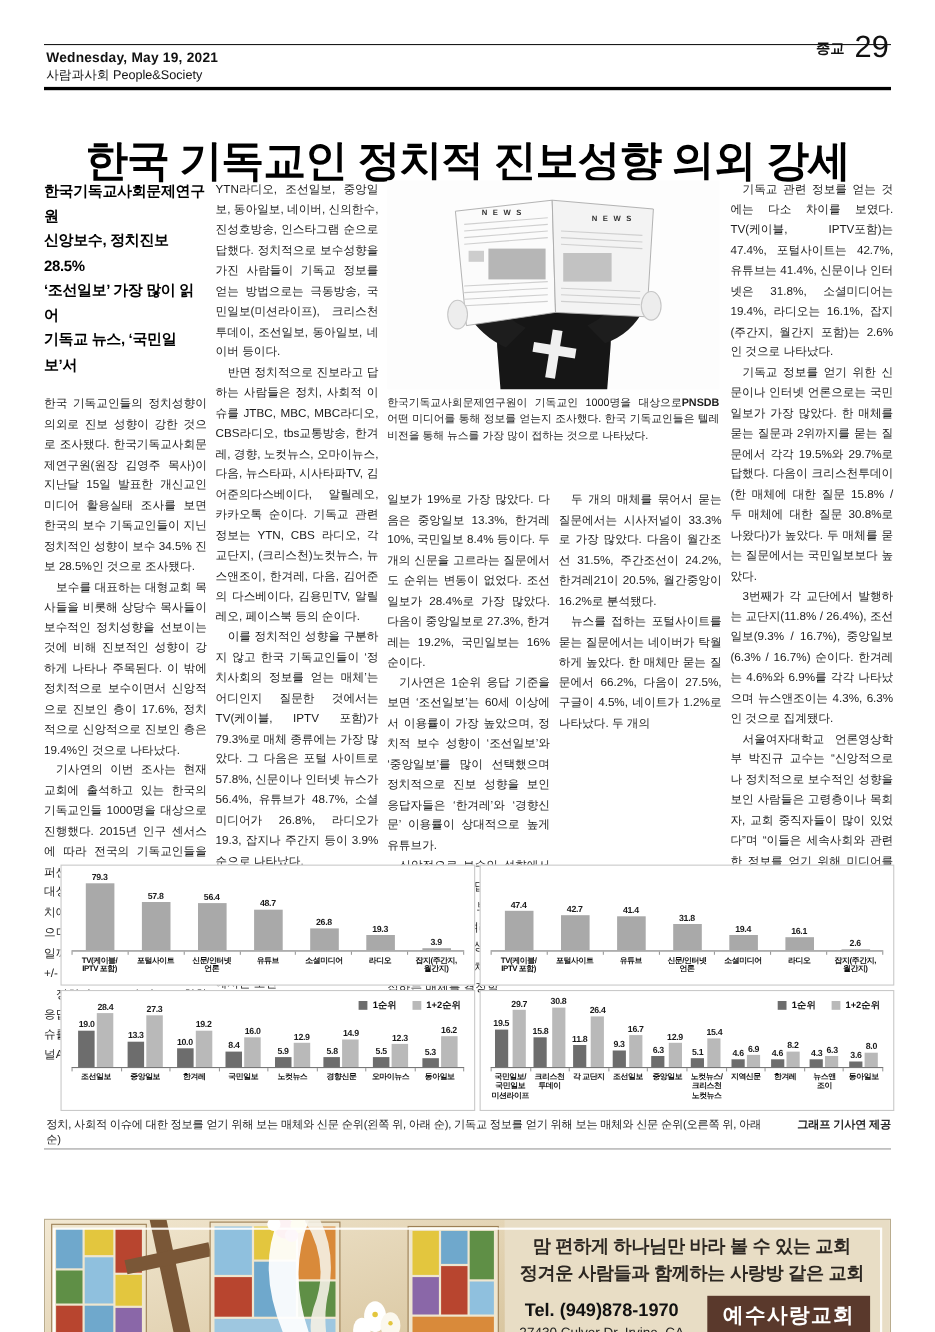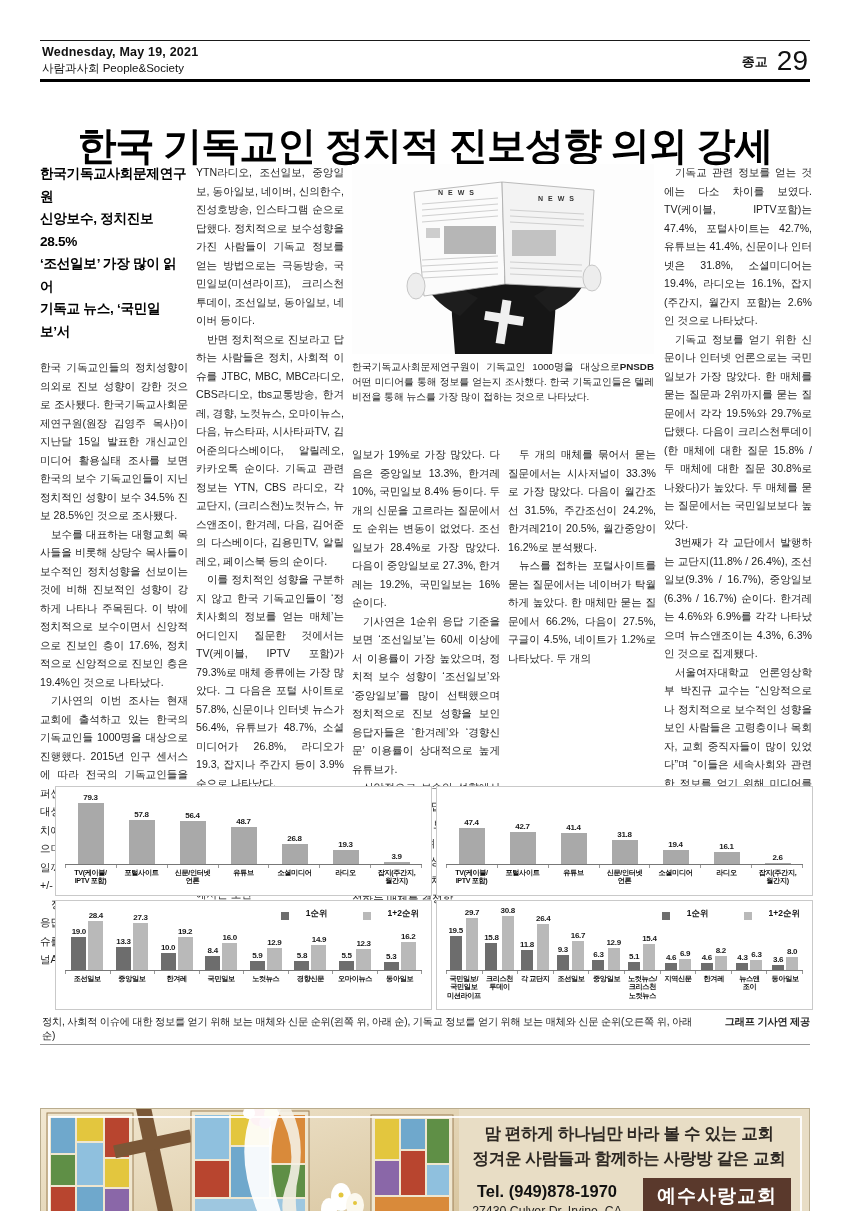--- a/index.html
+++ b/index.html
@@ -4,21 +4,21 @@
 <style>
   html,body{margin:0;padding:0;}
   body{width:850px;height:1211px;background:#fff;color:#111;
        font-family:"Liberation Sans","DejaVu Sans",sans-serif;position:relative;overflow:hidden;}
 
   
   .top-rule{position:absolute;left:40px;right:40px;top:40px;border-top:1.5px solid #1a1a1a;}
   .header-left{position:absolute;left:42px;top:45px;}
   .masthead-date{font-weight:bold;font-size:12.5px;letter-spacing:.2px;}
   .masthead-section{font-size:11.5px;margin-top:2px;}
-  .header-right{position:absolute;right:42px;top:46px;display:flex;align-items:flex-end;gap:9px;}
+  .header-right{position:absolute;right:42px;top:28px;display:flex;align-items:flex-end;gap:9px;}
   .page-category{font-size:13px;font-weight:bold;padding-bottom:5px;}
   .page-number{font-size:28px;font-weight:500;line-height:30px;}
   .thick-rule{position:absolute;left:40px;right:40px;top:79px;border-top:3px solid #000;}
 
   
   .headline{position:absolute;left:0;right:0;top:93px;text-align:center;
             font-size:39px;font-weight:800;letter-spacing:-1px;color:#000;}
 
   
   .col{position:absolute;width:148px;font-size:10.6px;line-height:18.5px;
@@ -50,21 +50,21 @@
   .cbars{display:flex;align-items:flex-end;gap:2px;}
   .cstack{display:flex;flex-direction:column;align-items:center;}
   .cval{font-size:8px;font-weight:bold;color:#1a1a1a;margin-bottom:1px;letter-spacing:-.3px;}
   .cticks{display:flex;height:3px;border-left:1px solid #999;}
   .ctick{flex:1;border-right:1px solid #999;}
   .clabels{display:flex;margin-top:1px;}
   .clabel{flex:1;text-align:center;font-size:7.2px;line-height:8.4px;
           white-space:pre-line;color:#111;font-weight:bold;letter-spacing:-.4px;}
   .clegend{position:absolute;top:7px;right:12px;display:flex;gap:14px;
            font-size:8.5px;font-weight:bold;align-items:center;}
-  .clegend .item{display:flex;align-items:flex-end;gap:17px;margin-left:21px;}
+  .clegend .item{display:flex;align-items:center;gap:5px;}
   .swatch{width:8px;height:8px;display:inline-block;}
 
   .charts-caption{position:absolute;left:42px;right:40px;top:1015px;font-size:10.2px;
                   display:flex;justify-content:space-between;color:#222;letter-spacing:-.2px;}
   .graph-credit{font-weight:bold;white-space:nowrap;margin-left:20px;}
   .mid-rule{position:absolute;left:40px;right:40px;top:1044px;border-top:1px solid #999;}
 
   
   .ad{position:absolute;left:40px;top:1108px;width:770px;height:133px;
       border:1px solid #b9ac8e;box-sizing:border-box;display:flex;overflow:hidden;}

